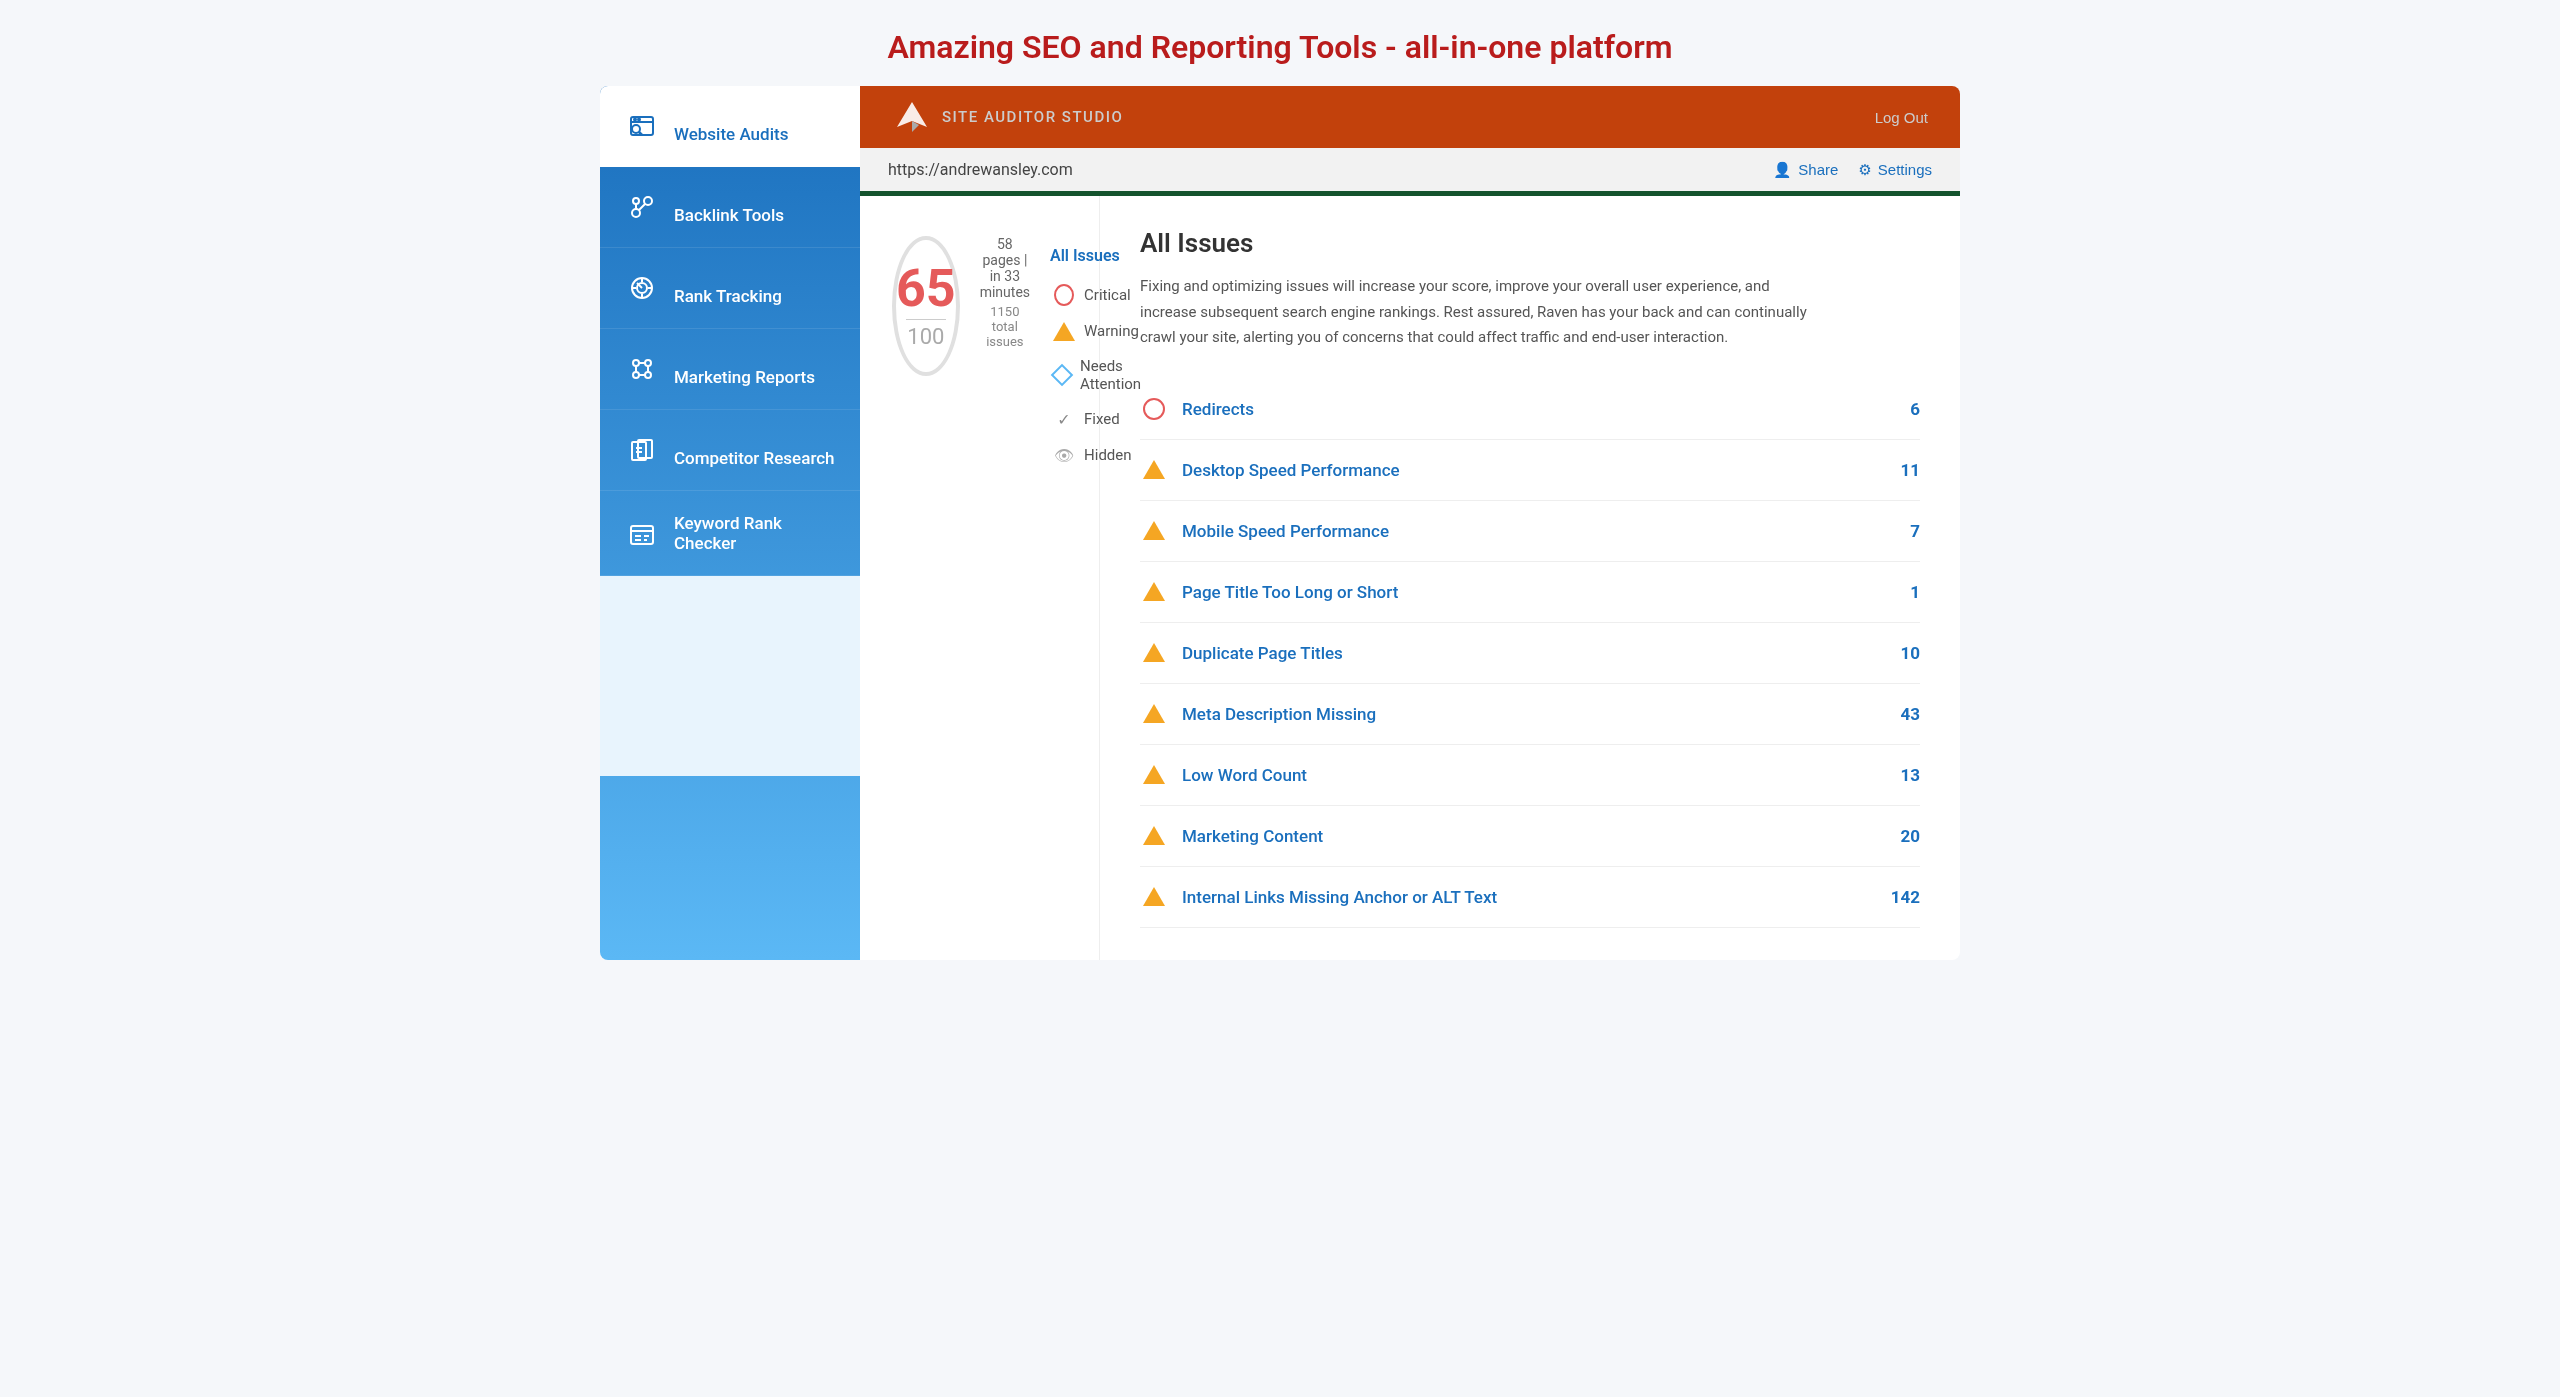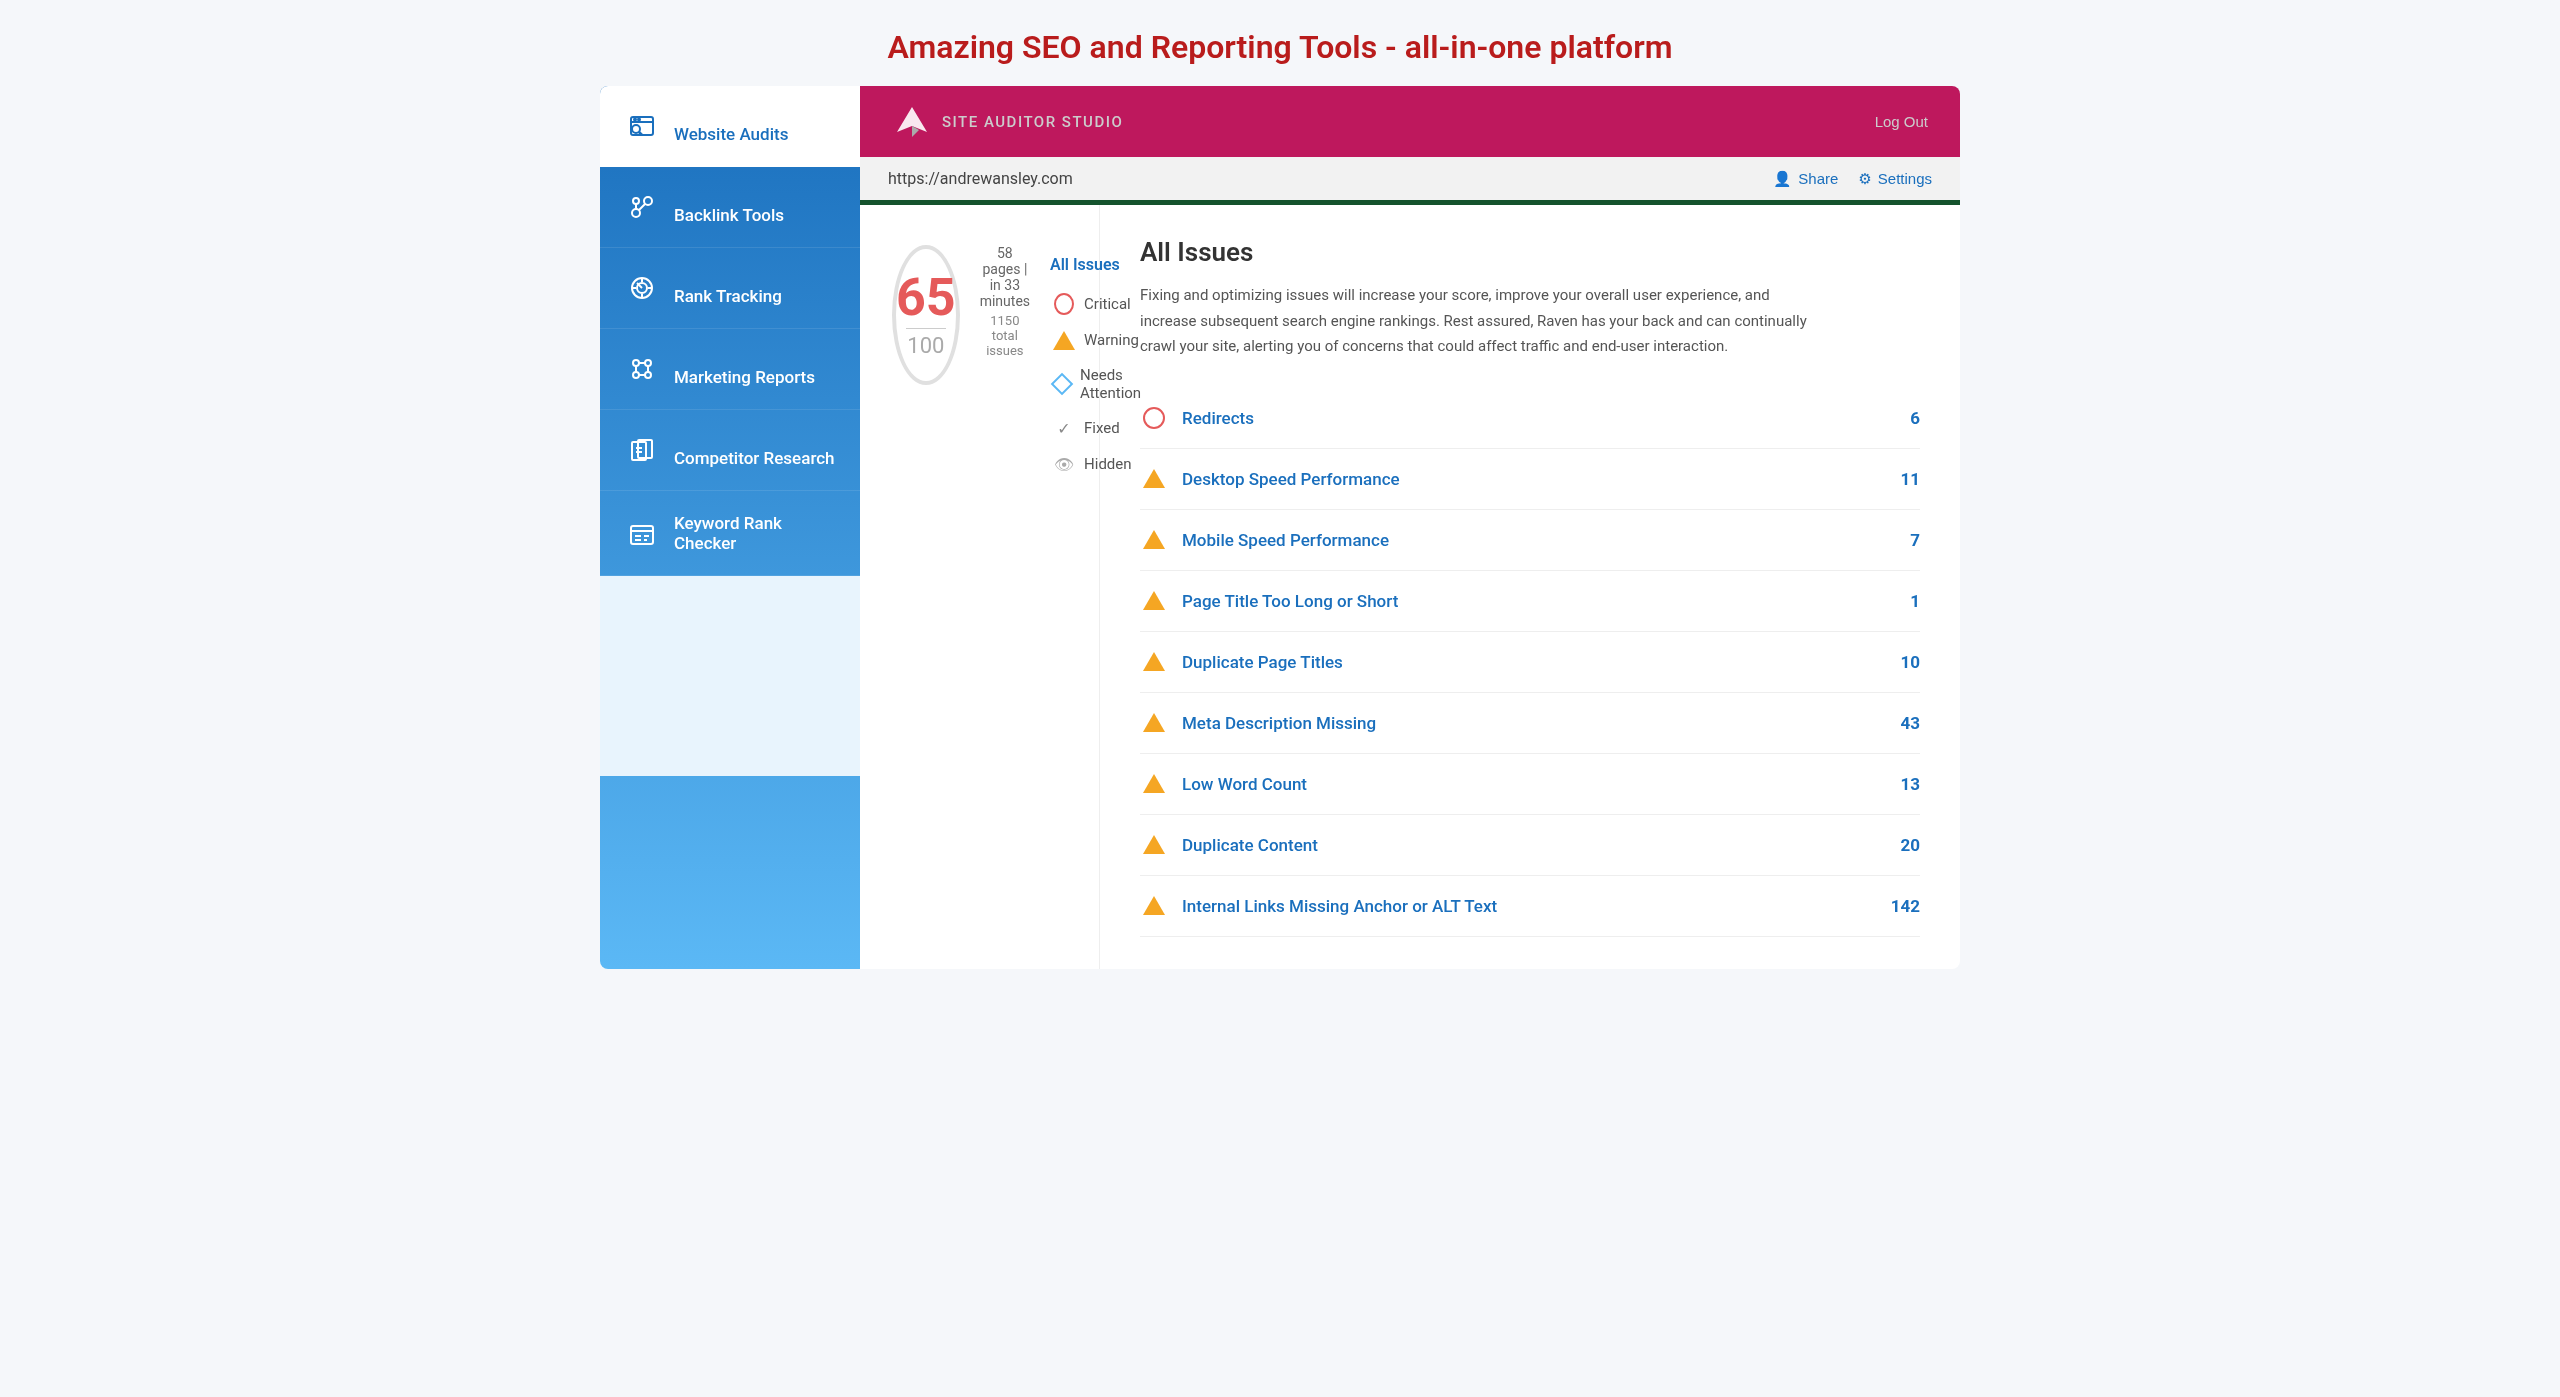--- a/index.html
+++ b/index.html
@@ -81,26 +81,26 @@
 
     
     .main-content {
       flex: 1;
       display: flex;
       flex-direction: column;
     }
 
     
     .app-header {
-      background: #be185d;
+      background: #c2410c;
       display: flex;
       align-items: center;
       justify-content: space-between;
       padding: 2px 32px;
-      height: 71px;
+      height: 62px;
       border-radius: 0 8px 0 0;
     }
 
     .app-header-left {
       display: flex;
       align-items: center;
       gap: 16px;
     }
 
     .raven-logo {
@@ -584,21 +584,21 @@
                 </div>
       <span class="issue-label">Low Word Count</span>
     </div>
     <span class="issue-count">13</span>
   </div>
             <div class="issue-row">
     <div class="issue-left">
       <div class="issue-icon">
                   <div class="icon-warning"></div>
                 </div>
-      <span class="issue-label">Duplicate Content</span>
+      <span class="issue-label">Marketing Content</span>
     </div>
     <span class="issue-count">20</span>
   </div>
             <div class="issue-row">
     <div class="issue-left">
       <div class="issue-icon">
                   <div class="icon-warning"></div>
                 </div>
       <span class="issue-label">Internal Links Missing Anchor or ALT Text</span>
     </div>

